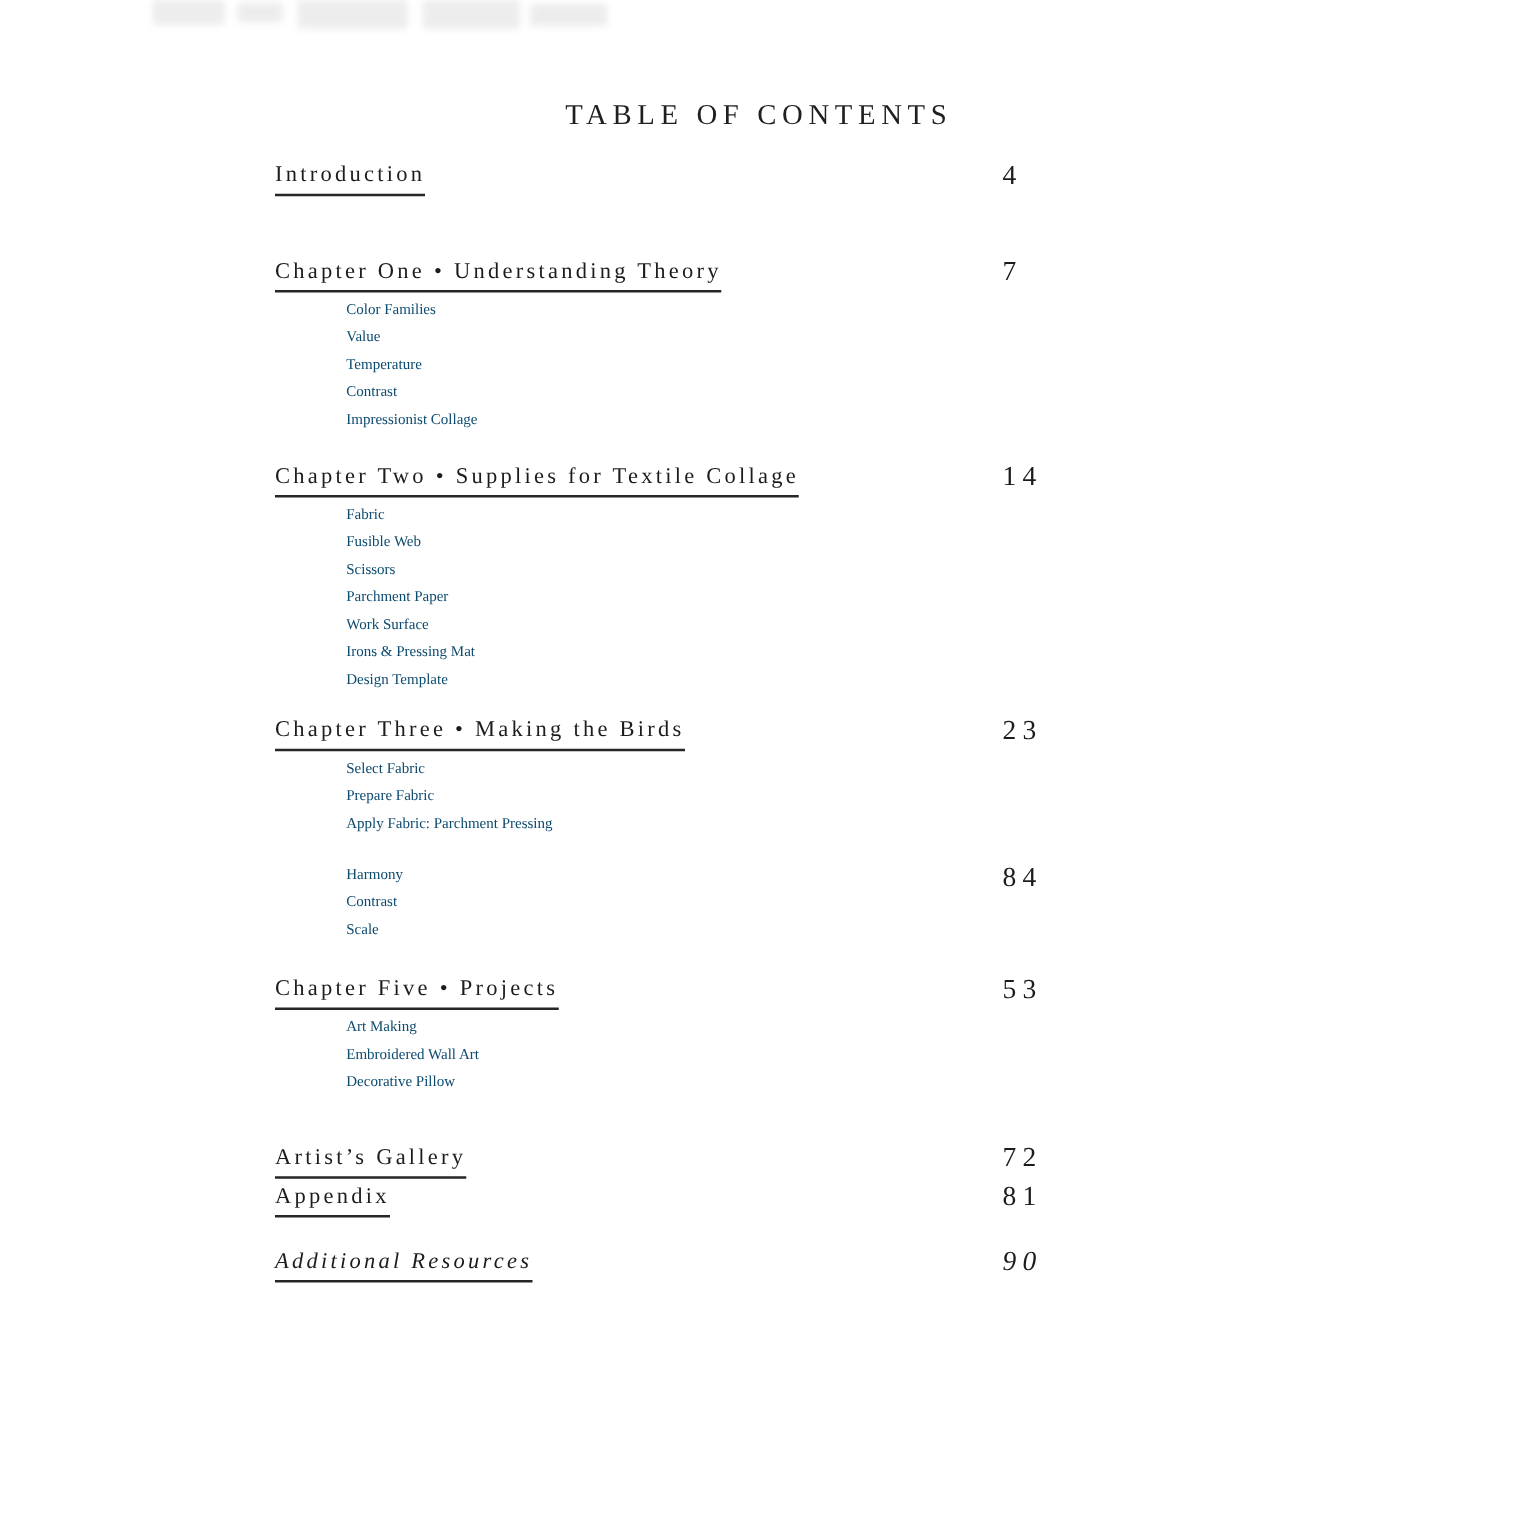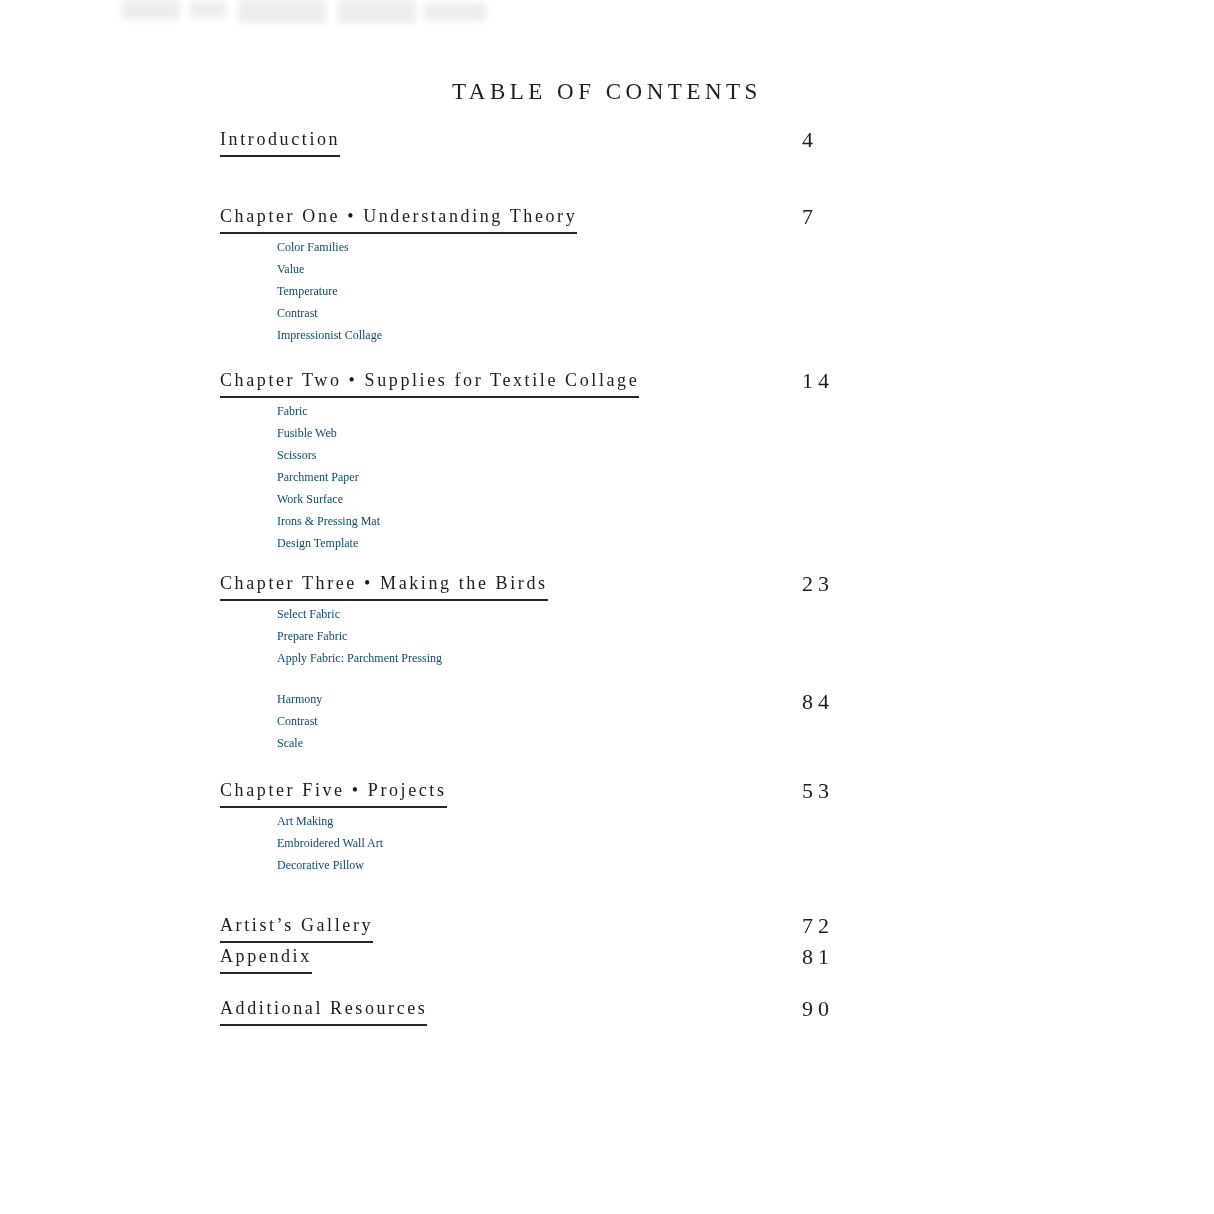--- a/index.html
+++ b/index.html
@@ -81,21 +81,21 @@
   
   .mt-intro   { margin-top: 20px; }
   .mt-ch1     { margin-top: 46px; }
   .mt-ch2     { margin-top: 21px; }
   .mt-ch3     { margin-top: 16px; }
   .mt-ch4     { margin-top: 19px; }
   .mt-ch5     { margin-top: 23px; }
   .mt-gallery { margin-top: 36px; }
   .mt-appendix{ }
   .mt-author  { margin-top: 17px; }
-  .mt-extra   { margin-top: 21px; }
+  .mt-extra   { margin-top: 21px; font-style: italic; }
 </style>
 </head>
 <body>
 
 <div class="page">
 
   <div class="scan-artifact">
     <div class="ghost1"></div>
     <div class="ghost2"></div>
     <div class="ghost3"></div>

